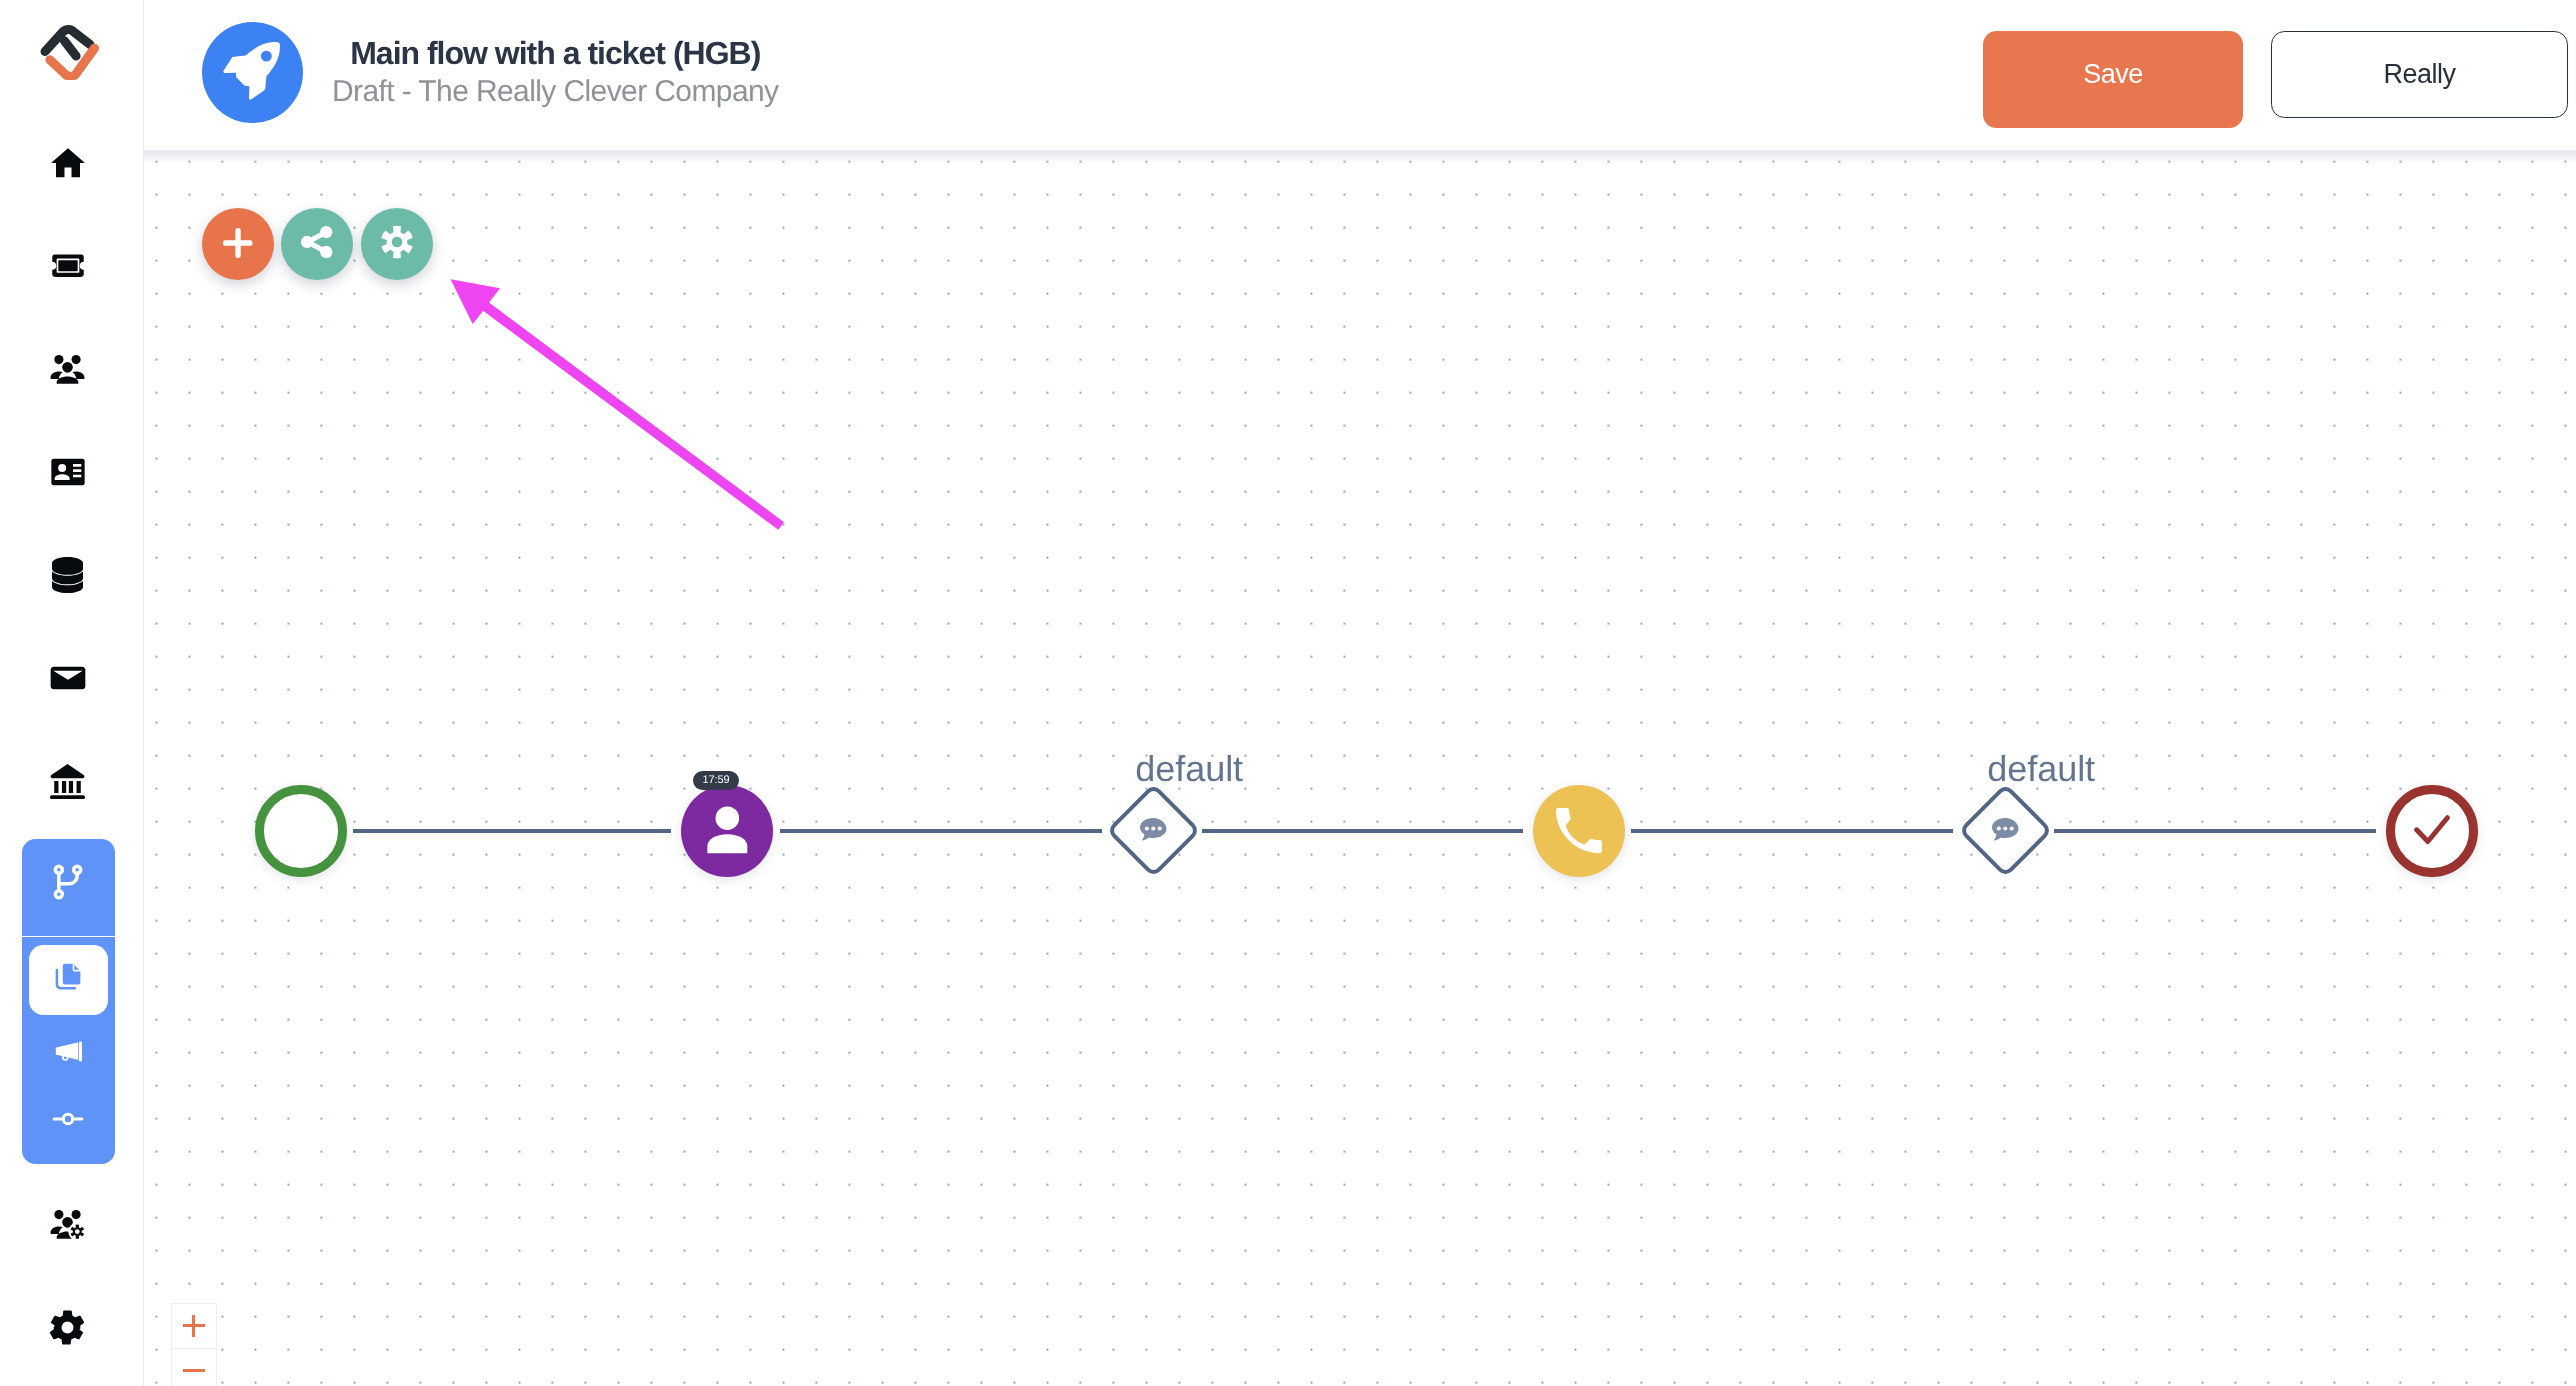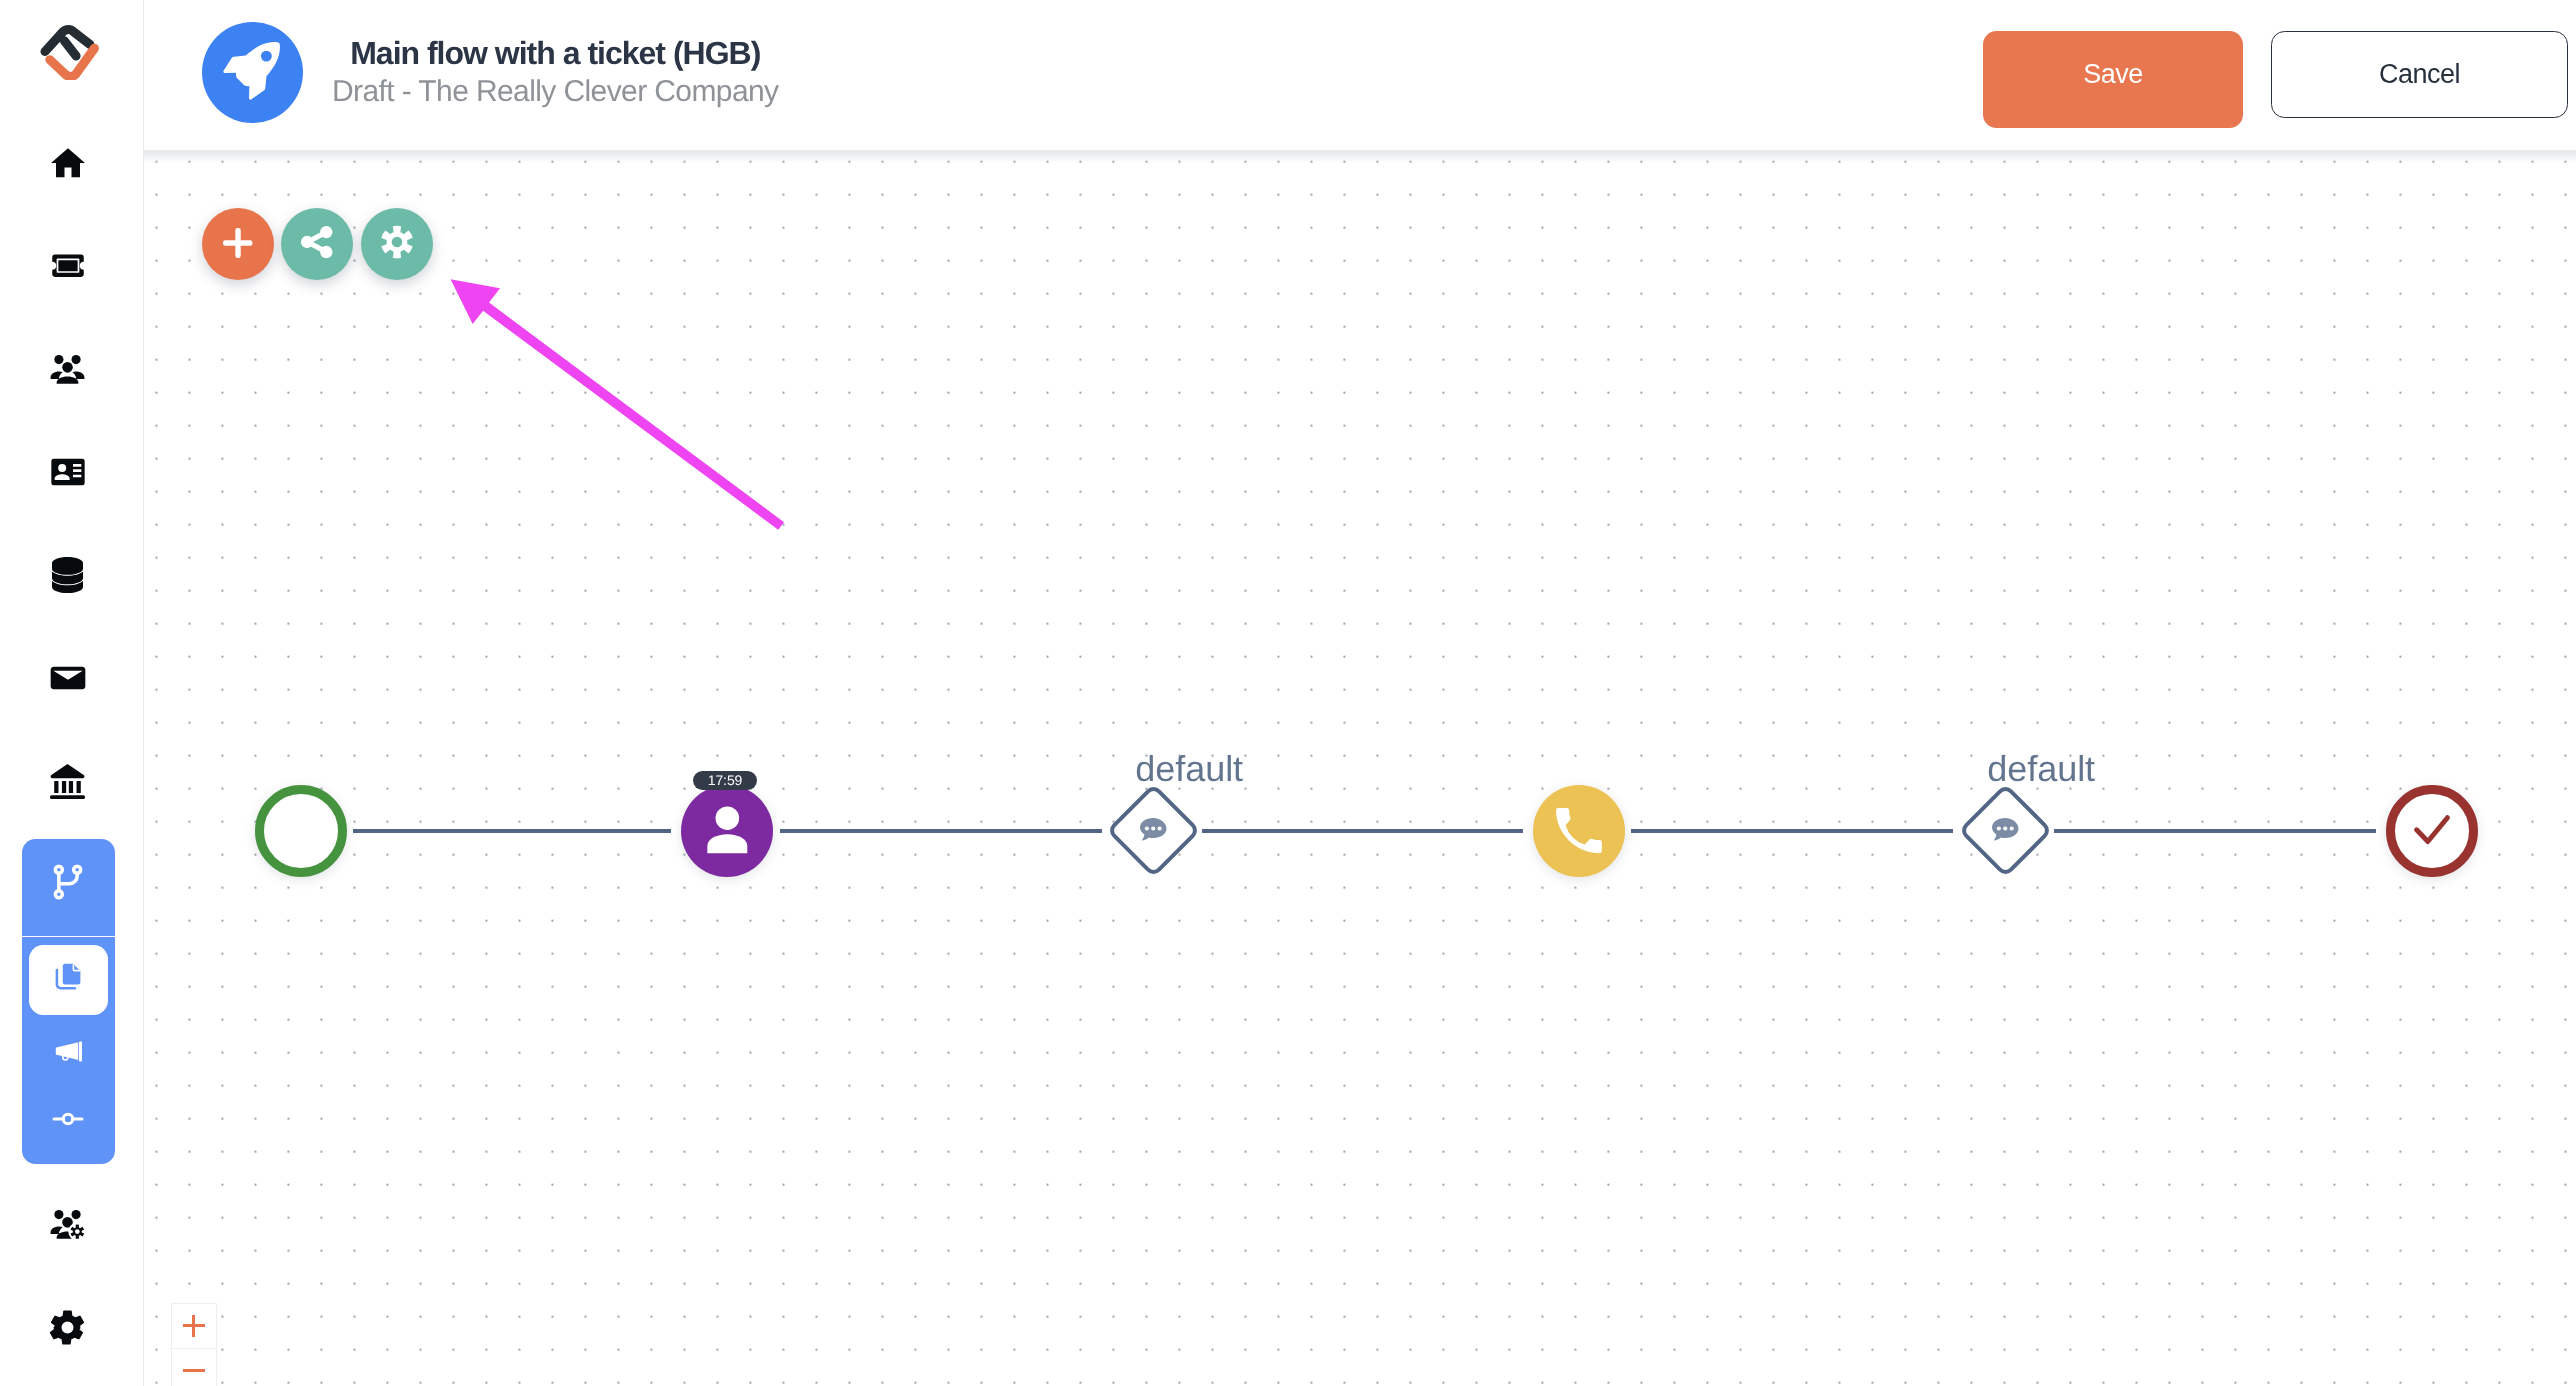--- a/index.html
+++ b/index.html
@@ -120,21 +120,21 @@
     width:92px; height:92px; border-radius:50%;
     display:flex; align-items:center; justify-content:center;
     box-shadow: 0 2.7px 10.8px rgba(80,90,110,0.16);
   }
   .edge-label {
     position:absolute; font-size:36px; color:#63748e; white-space:nowrap;
     letter-spacing:-0.05px; line-height:1;margin-left:26px;
   }
   .time-badge {
     position:absolute; background:#333b48; color:#ffffff;
-    font-size:14px; border-radius:10px; width:64px; height:19px;
+    font-size:11px; border-radius:10px; width:46px; height:19px;
     display:flex; align-items:center; justify-content:center;
     letter-spacing:-0.1px; white-space:nowrap; padding-bottom:0.9px;
   }
   .edge {
     position:absolute; top:678px; height:3.5px; background:#526584;
   }
 </style>
 </head>
 <body>
 
@@ -289,21 +289,21 @@
         <path fill-rule="evenodd" d="M60.5 1.3C52.0.6 40.9 4.0 33.0 10.4a44 44 0 0 0-7.5 5.9l-13.4 1.3a3.2 3.2 0 0 0-2.2 1.1L.8 33.1c-.9 1.1-.1 2.8 1.3 2.75l12.3-.45 .3 3.9a3.2 3.2 0 0 0 .9 2.0l8.1 8.1a3.2 3.2 0 0 0 2.1.95l3.7.2-.45 13.4c-.05 1.4 1.65 2.2 2.75 1.3L46.2 55.0a3.2 3.2 0 0 0 1.1-2.2l1.3-13.4a44 44 0 0 0 5.9-7.5c6.4-7.9 9.8-19.0 9.1-27.5a3.2 3.2 0 0 0-3.1-3.1zM48.5 23.0a6.1 6.1 0 1 1 0-12.2 6.1 6.1 0 0 1 0 12.2z"></path>
       </svg>
     </span>
   </div>
   <div id="header-text">
     <div id="flow-title">Main flow with a ticket (HGB)</div>
     <div id="flow-subtitle">Draft - The Really Clever Company</div>
   </div>
   <div id="header-actions">
     <button id="save-button">Save</button>
-    <button id="cancel-button">Cancel</button>
+    <button id="cancel-button">Really</button>
   </div>
 </div>
 
 <div id="canvas">
   <div id="canvas-shade"></div>
 
   <div class="fab" style="left:58px; background:#e8744c;">
     <span style="display:block;margin-top:2.7px;">
       <svg width="30" height="30" viewBox="0 0 33 33" fill="#ffffff">
           <rect x="0" y="13.6" width="32.4" height="5.9" rx="2.5"></rect>

